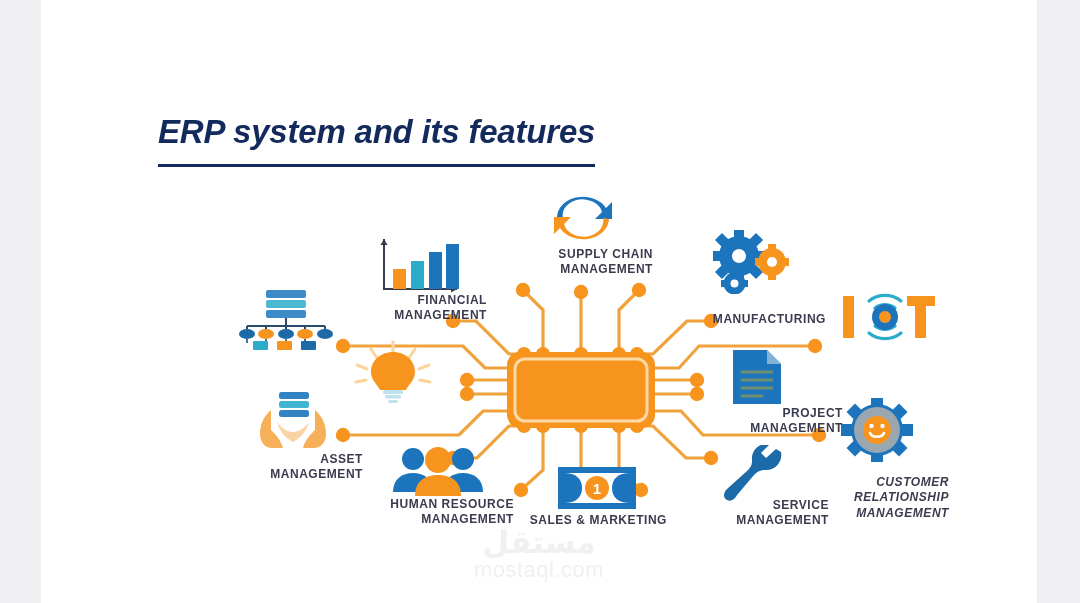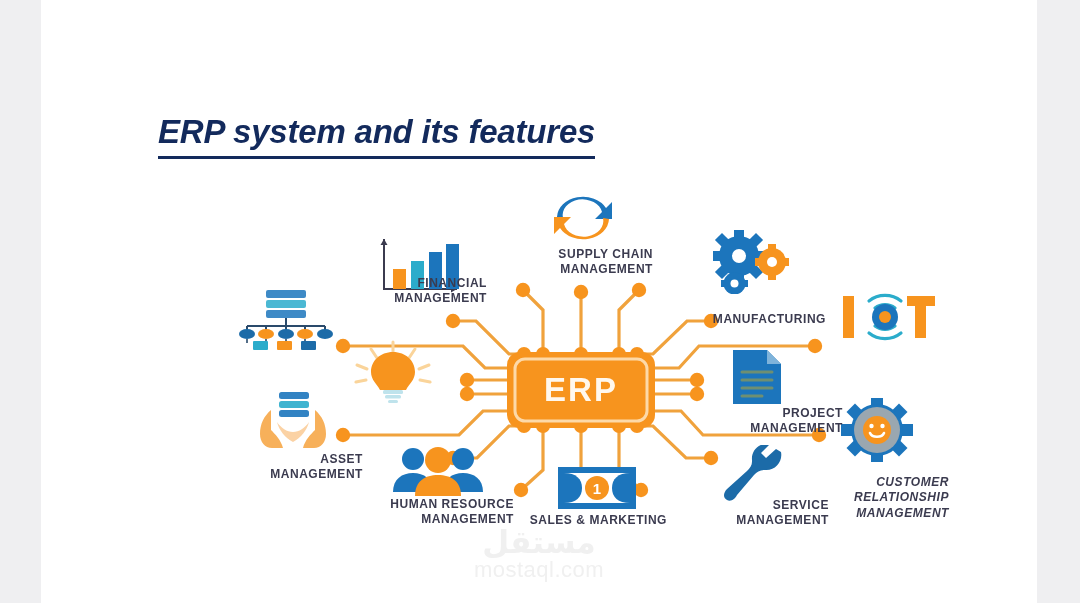--- a/index.html
+++ b/index.html
@@ -18,21 +18,21 @@
   #title{
     position:absolute;
     left:117px; top:113px;
     font-family:"Liberation Sans", sans-serif;
     font-size:33px;
     font-weight:bold;
     font-style:italic;
     color:#132a5c;
     letter-spacing:-0.2px;
     white-space:nowrap;
-    padding-bottom:4px;
+    padding-bottom:12px;
     border-bottom:3px solid #132a5c;
     line-height:1.18;
   }
   
   #diagram{
     position:absolute;
     left:150px; top:180px;
     width:720px; height:360px;
   }
   #diagram svg{display:block;}
@@ -133,23 +133,20 @@
           <circle cx="352" cy="246" r="7"></circle>
         <circle cx="390" cy="246" r="7"></circle>
           <circle cx="428" cy="246" r="7"></circle>
         <circle cx="446" cy="246" r="7"></circle>
       </g>
 
       <rect x="316" y="172" width="148" height="76" rx="13" ry="13" fill="#F7941E"></rect>
       <rect x="324" y="179" width="132" height="62" rx="10" ry="10" fill="none" stroke="#FDD9A8" stroke-width="3"></rect>
     </svg>
 
-    <div class="ico" style="left:316px;top:172px;width:148px;height:76px;display:flex;align-items:center;justify-content:center;">
-      <span style="color:#FFF8EE;font-size:33px;font-weight:bold;letter-spacing:2px;font-family:'Liberation Sans',sans-serif;">ERP</span>
-    </div>
 
     <div class="ico" style="left:355px;top:8px;">
       <svg width="74" height="58" viewBox="0 0 74 58">
         <path d="M11 29 A26 21 0 0 1 60 20 L66 14 L66 31 L49 31 L56 24 A19 15 0 0 0 17 30 Z" fill="#1C75BC"></path>
         <path d="M63 31 A26 21 0 0 1 14 40 L8 46 L8 29 L25 29 L18 36 A19 15 0 0 0 57 30 Z" fill="#F7941E"></path>
       </svg>
     </div>
     <div class="lbl" style="left:322px;top:67px;width:140px;">SUPPLY CHAIN
 MANAGEMENT</div>
 
@@ -157,21 +154,21 @@
       <svg width="92" height="64" viewBox="0 0 92 64">
         <path d="M13 4 L13 54 L86 54" stroke="#3b3b4f" stroke-width="2" fill="none"></path>
         <path d="M13 4 l-3.5 6 h7 z" fill="#3b3b4f"></path>
         <path d="M86 54 l-6 -3.5 v7 z" fill="#3b3b4f"></path>
         <rect x="22" y="34" width="13" height="20" fill="#F7941E"></rect>
         <rect x="40" y="26" width="13" height="28" fill="#2BACCB"></rect>
         <rect x="58" y="17" width="13" height="37" fill="#1C75BC"></rect>
         <rect x="75" y="9" width="13" height="45" fill="#1C75BC"></rect>
       </svg>
     </div>
-    <div class="lbl" style="left:156px;top:96px;width:140px;">FINANCIAL
+    <div class="lbl" style="left:156px;top:113px;width:140px;">FINANCIAL
 MANAGEMENT</div>
 
     <div class="ico" style="left:44px;top:108px;">
       <svg width="100" height="62" viewBox="0 0 100 62">
         <rect x="31" y="2" width="40" height="8" rx="2" fill="#1C75BC" opacity="0.85"></rect>
         <rect x="31" y="12" width="40" height="8" rx="2" fill="#2BACCB" opacity="0.85"></rect>
         <rect x="31" y="22" width="40" height="8" rx="2" fill="#1C75BC" opacity="0.85"></rect>
         <path d="M51 30 L51 38 M12 38 L90 38 M12 38 L12 44 M31 38 L31 44 M51 38 L51 44 M70 38 L70 44 M90 38 L90 44" stroke="#2a4a6b" stroke-width="2" fill="none"></path>
         <ellipse cx="12" cy="46" rx="8" ry="5" fill="#1C6BA8"></ellipse>
         <ellipse cx="31" cy="46" rx="8" ry="5" fill="#F7941E"></ellipse>

